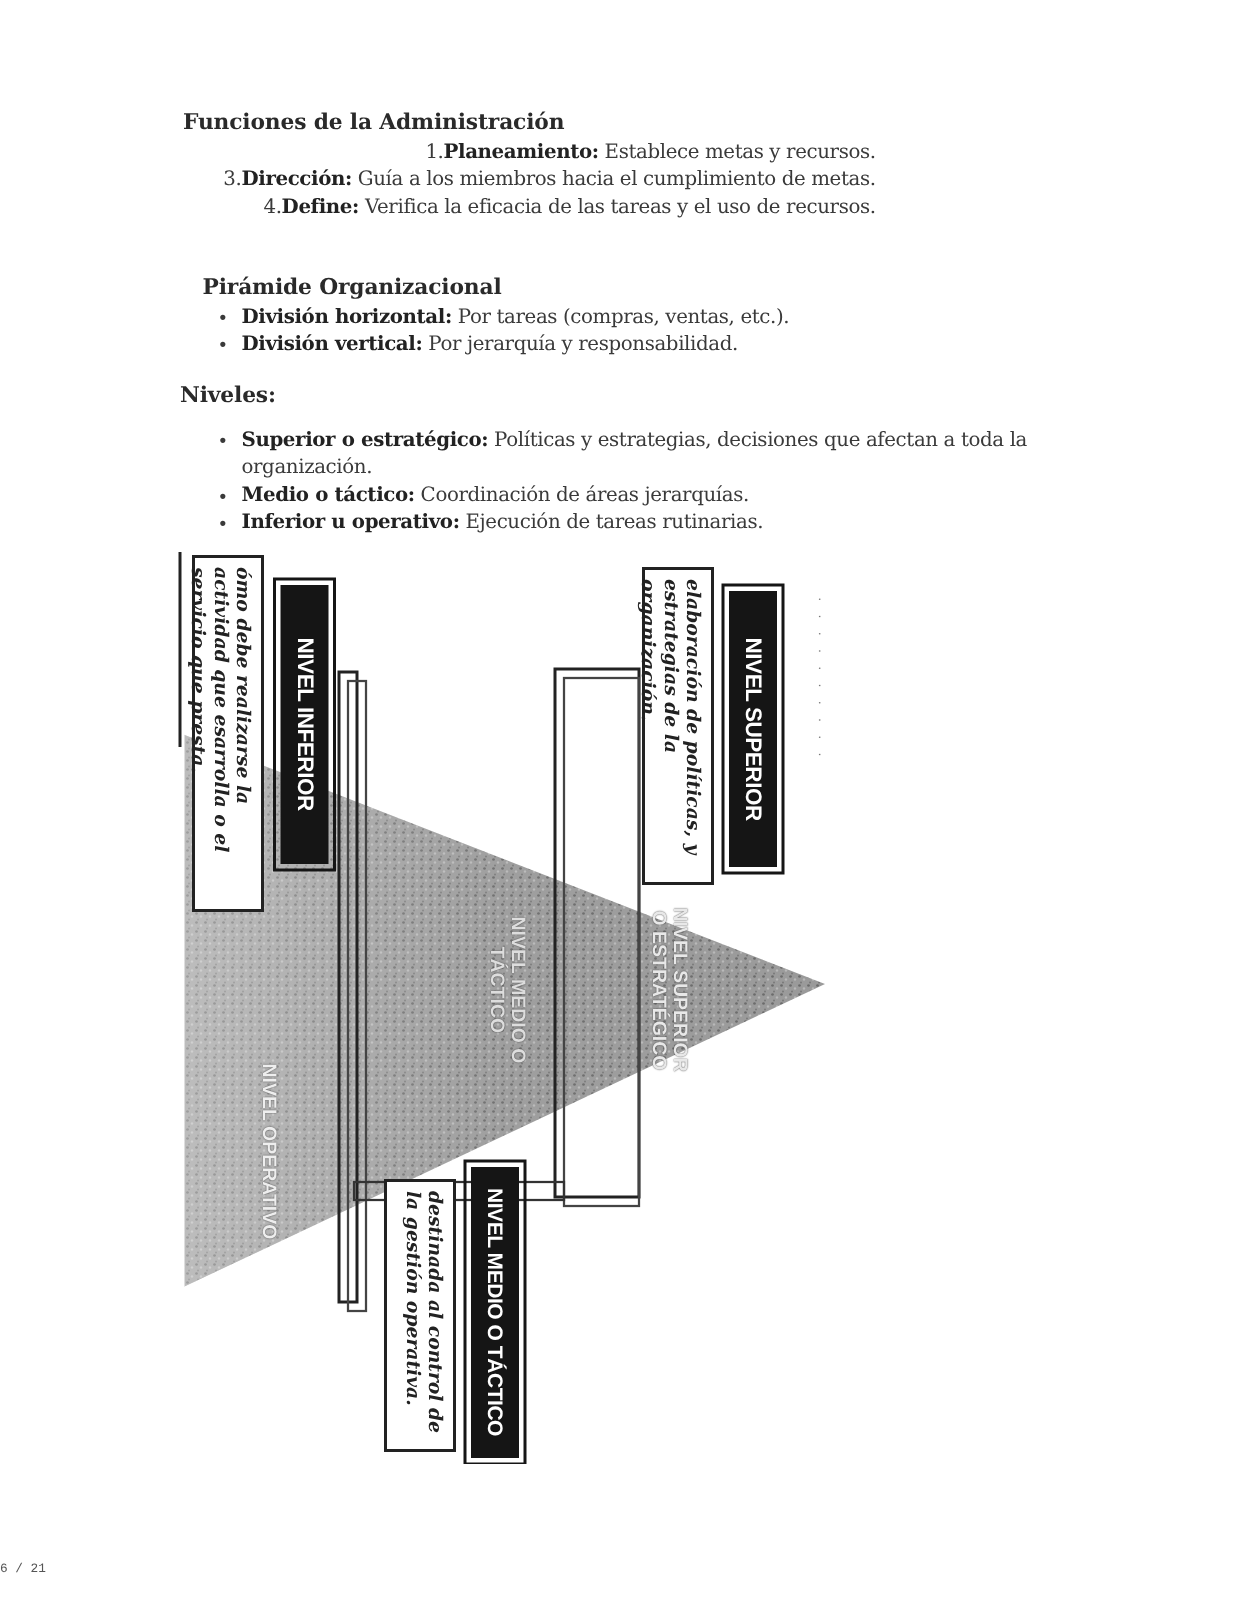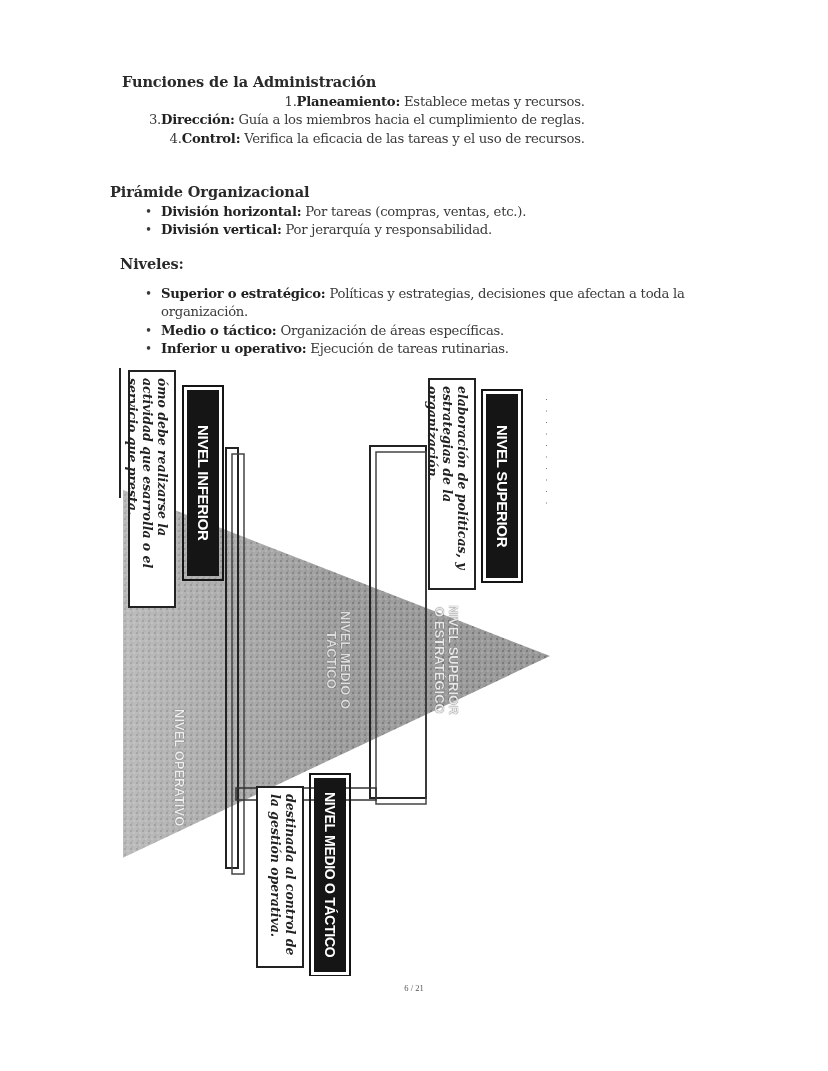--- a/index.html
+++ b/index.html
@@ -39,46 +39,46 @@
       position: absolute; background: #fff; border: 2px solid #222; writing-mode: vertical-rl;
       font-family: "DejaVu Serif", "Liberation Serif", serif; font-style: italic; font-weight: bold;
       font-size: 12.5px; line-height: 15px; color: #222; padding: 6px 4px; box-sizing: border-box;
     }
     .tri-label {
       position: absolute; writing-mode: vertical-rl; color: #e8e8e8; font-weight: bold;
       font-family: "Liberation Sans", "DejaVu Sans", sans-serif; font-size: 13px; line-height: 14px; text-align: center;
       text-shadow: 0 0 1px #333;
     }
     .footer {
-      position: absolute; left: 0; width: 828px; top: 983px; text-align: center;
-      font-family: Liberation Serif, serif; font-size: 8.5px; color: #555;
+      position: absolute; left: 0; width: 828px; top: 1041px; text-align: left;
+      font-family: Liberation Mono, monospace; font-size: 8.5px; color: #555;
     }
   </style>
 </head>
 <body>
 
 <div class="page">
 
   <div class="heading" style="left:122px; top:73px;">Funciones de la Administración</div>
   <ol class="ol" style="top:93px;">
     <li><span class="num">1.</span><b>Planeamiento:</b><span> Establece metas y recursos.</span></li>
-    <li><span class="num">3.</span><b>Dirección:</b><span> Guía a los miembros hacia el cumplimiento de reglas.</span></li>
-    <li><span class="num">4.</span><b>Control:</b><span> Verifica la eficacia de las tareas y el uso de recursos.</span></li>
+    <li><span class="num">3.</span><b>Dirección:</b><span> Guía a los miembros hacia el cumplimiento de metas.</span></li>
+    <li><span class="num">4.</span><b>Define:</b><span> Verifica la eficacia de las tareas y el uso de recursos.</span></li>
   </ol>
 
-  <div class="heading" style="left:110px; top:183px;">Pirámide Organizacional</div>
+  <div class="heading" style="left:135px; top:183px;">Pirámide Organizacional</div>
   <ul class="ul" style="top:203px;">
     <li><span class="bullet">•</span><b>División horizontal:</b><span> Por tareas (compras, ventas, etc.).</span></li>
     <li><span class="bullet">•</span><b>División vertical:</b><span> Por jerarquía y responsabilidad.</span></li>
   </ul>
 
   <div class="heading" style="left:120px; top:255px;">Niveles:</div>
   <ul class="ul" style="top:285px;">
     <li><span class="bullet">•</span><b>Superior o estratégico:</b><span> Políticas y estrategias, decisiones que afectan a toda la organización.</span></li>
-    <li><span class="bullet">•</span><b>Medio o táctico:</b><span> Organización de áreas específicas.</span></li>
+    <li><span class="bullet">•</span><b>Medio o táctico:</b><span> Coordinación de áreas jerarquías.</span></li>
     <li><span class="bullet">•</span><b>Inferior u operativo:</b><span> Ejecución de tareas rutinarias.</span></li>
   </ul>
 
   <div class="diagram">
     <svg width="440" height="608" viewBox="0 0 440 608">
       <defs>
         <pattern id="noise" width="6" height="6" patternUnits="userSpaceOnUse">
           <rect width="6" height="6" fill="#9a9a9a"></rect>
           <circle cx="1" cy="1" r="0.9" fill="#6a6a6a"></circle>
           <circle cx="4" cy="3" r="0.8" fill="#b8b8b8"></circle>

